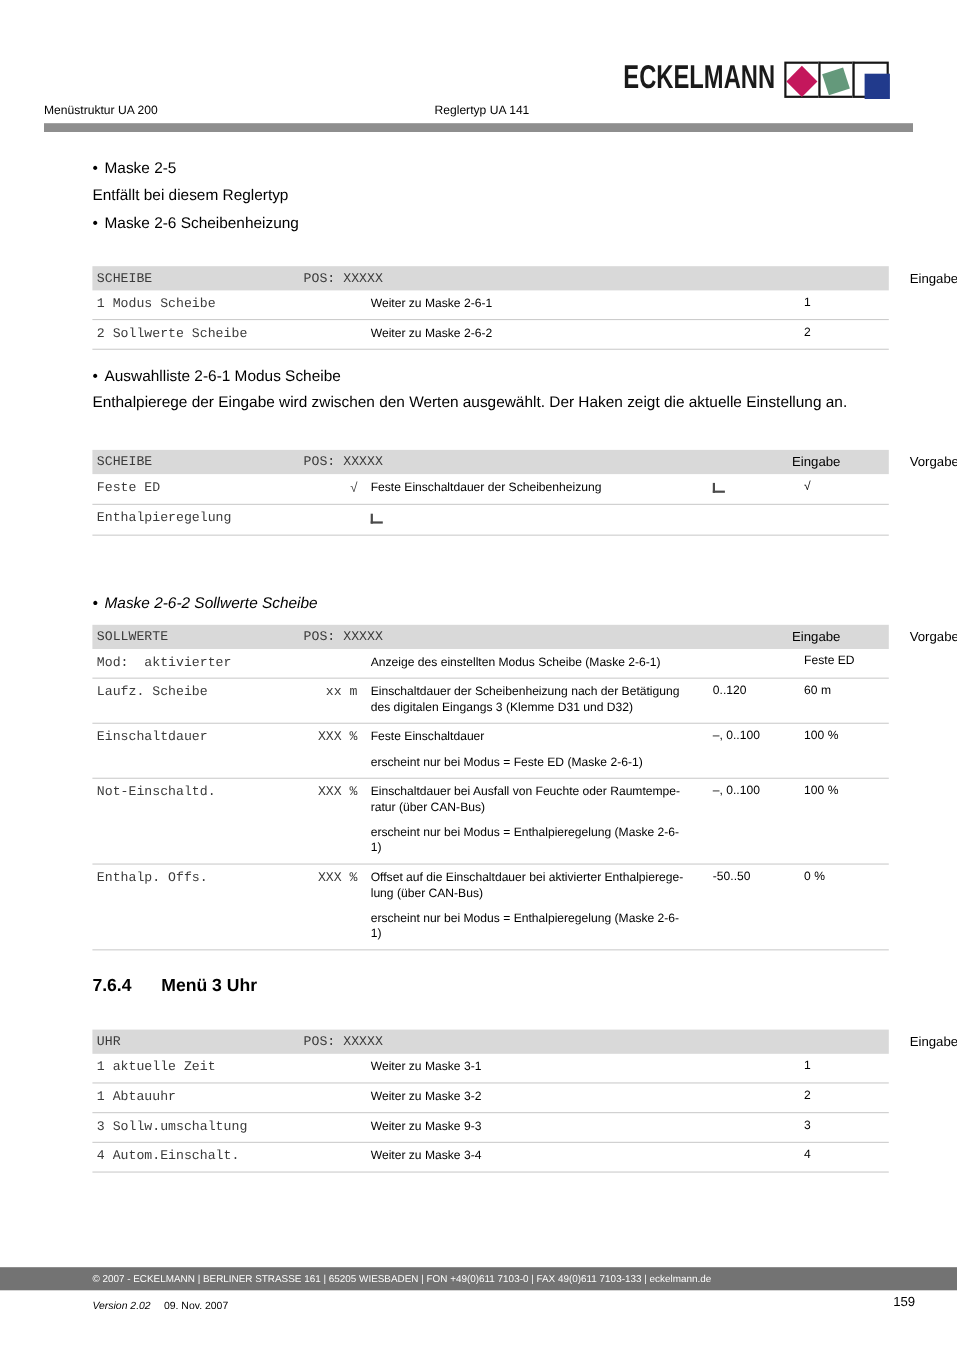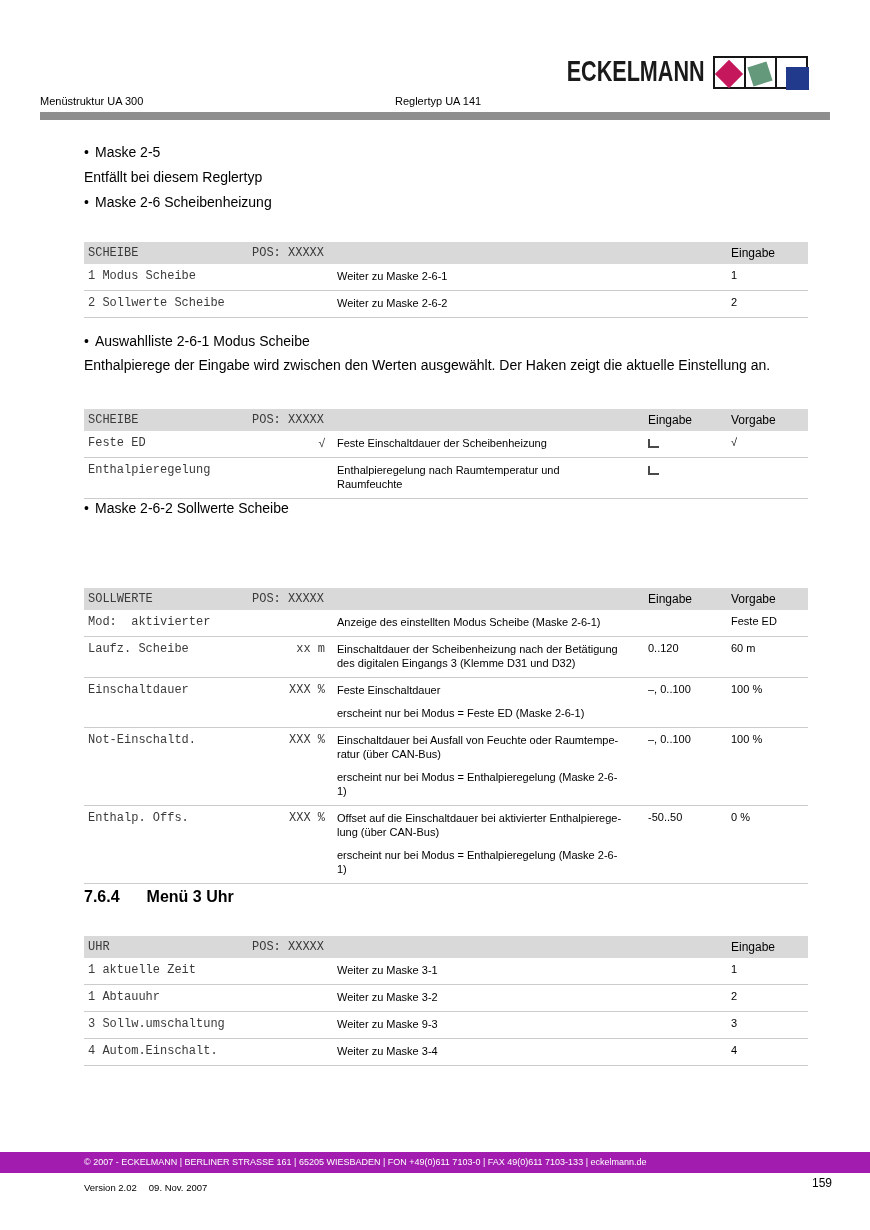--- a/index.html
+++ b/index.html
@@ -24,72 +24,72 @@
   
   .bullet{position:absolute;left:84px;font-size:14px;white-space:nowrap;}
   .bullet .dot{display:inline-block;width:11px;}
   .note{position:absolute;left:84px;font-size:14px;white-space:nowrap;}
   .section-head{position:absolute;left:84px;top:888px;font-size:16px;font-weight:bold;}
   .section-head .num{display:inline-block;margin-right:27px;}
 
   
   .tbl{position:absolute;left:84px;width:724px;}
   .thead,.trow{display:grid;grid-template-columns:168px 85px 311px 83px 77px;}
-  .thead{background:#d9d9d9;height:22px;align-items:center;}
+  .thead{background:#d9d9d9;height:22px;align-items:center;gap:24px;}
   .mono{font-family:"Liberation Mono","DejaVu Sans Mono",monospace;font-size:12px;color:#3a3a3a;white-space:pre;}
   .c1{padding-left:4px;}
   .hlabel{font-size:12px;color:#000;}
   .trow{border-bottom:1px solid #cccccc;padding-top:5px;padding-bottom:7px;align-items:start;}
   .val{text-align:right;padding-right:12px;}
   .check{font-size:12px;color:#3a3a3a;}
   .desc{font-size:11px;line-height:14px;color:#000;}
   .desc p{margin:0;}
   .desc p.p2{margin-top:9px;}
   .desc p:empty{display:none;}
   .t2 .desc p{max-width:256px;}
   .t3 .desc p{max-width:287px;}
   .ein,.vor{font-size:11px;color:#000;}
   .enter-glyph{display:inline-block;width:9px;height:7px;border-left:2px solid #4a4a4a;
                border-bottom:2px solid #4a4a4a;margin-top:3px;}
 
   
-  .footbar{position:absolute;left:0;top:1152px;width:870px;height:21px;background:#a21caf;
+  .footbar{position:absolute;left:0;top:1152px;width:870px;height:21px;background:#737373;
            color:#fff;font-size:9px;line-height:21px;padding-left:84px;box-sizing:border-box;white-space:nowrap;}
   .version{position:absolute;left:84px;top:1182px;font-size:9.5px;}
-  .version .v{margin-right:12px;}
+  .version .v{margin-right:12px;font-style:italic;}
   .pageno{position:absolute;right:38px;top:1176px;font-size:12px;}
 
   
   .p-b1{top:144px;} .p-n1{top:169px;} .p-b2{top:194px;}
   .p-t1{top:242px;}
   .p-b3{top:333px;} .p-n2{top:357px;}
   .p-t2{top:409px;}
-  .p-b4{top:500px;}
-  .p-t3{top:588px;}
+  .p-b4{top:540px;font-style:italic;}
+  .p-t3{top:568px;}
   .p-t4{top:936px;}
 </style>
 </head>
 <body>
 
 <div class="page">
 
   <span class="logo-text">ECKELMANN</span>
   <span class="logo-boxes">
     <span class="lbox">
         <span class="diamond"></span>
       </span>
     <span class="lbox">
         <span class="greensq"></span>
       </span>
     <span class="lbox">
         <span class="bluesq"></span>
       </span>
   </span>
 
-  <div class="dh-left">Menüstruktur UA 300</div>
+  <div class="dh-left">Menüstruktur UA 200</div>
   <div class="dh-right">Reglertyp UA 141</div>
   <div class="graybar"></div>
 
   <div class="bullet p-b1"><span class="dot">•</span><span>Maske 2-5</span></div>
   <div class="note p-n1">Entfällt bei diesem Reglertyp</div>
   <div class="bullet p-b2"><span class="dot">•</span><span>Maske 2-6 Scheibenheizung</span></div>
 
   <div class="tbl p-t1">
     <div class="thead">
       <span class="c1 mono">SCHEIBE</span>
@@ -134,23 +134,20 @@
       <span class="val check">√</span>
       <span class="desc">
           <p>Feste Einschaltdauer der Scheibenheizung</p>
         </span>
       <span class="ein"><span class="enter-glyph"></span></span>
       <span class="vor check">√</span>
     </div>
     <div class="trow">
       <span class="c1 mono">Enthalpieregelung</span>
       <span class="val"></span>
-      <span class="desc">
-          <p>Enthalpieregelung nach Raumtemperatur und Raum­feuchte</p>
-        </span>
       <span class="ein"><span class="enter-glyph"></span></span>
       <span class="vor"></span>
     </div>
   </div>
 
   <div class="bullet p-b4"><span class="dot">•</span><span>Maske 2-6-2 Sollwerte Scheibe</span></div>
 
   <div class="tbl t3 p-t3">
     <div class="thead">
       <span class="c1 mono">SOLLWERTE</span>

